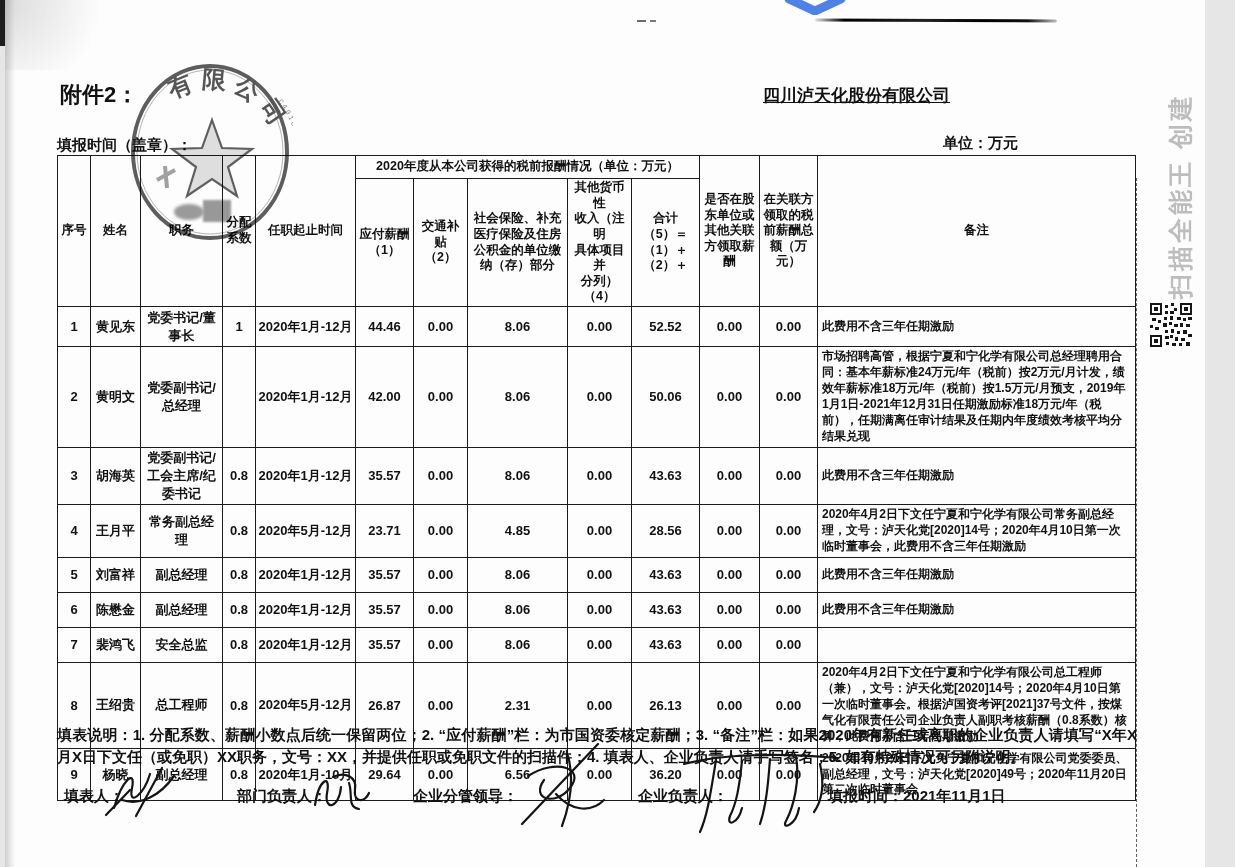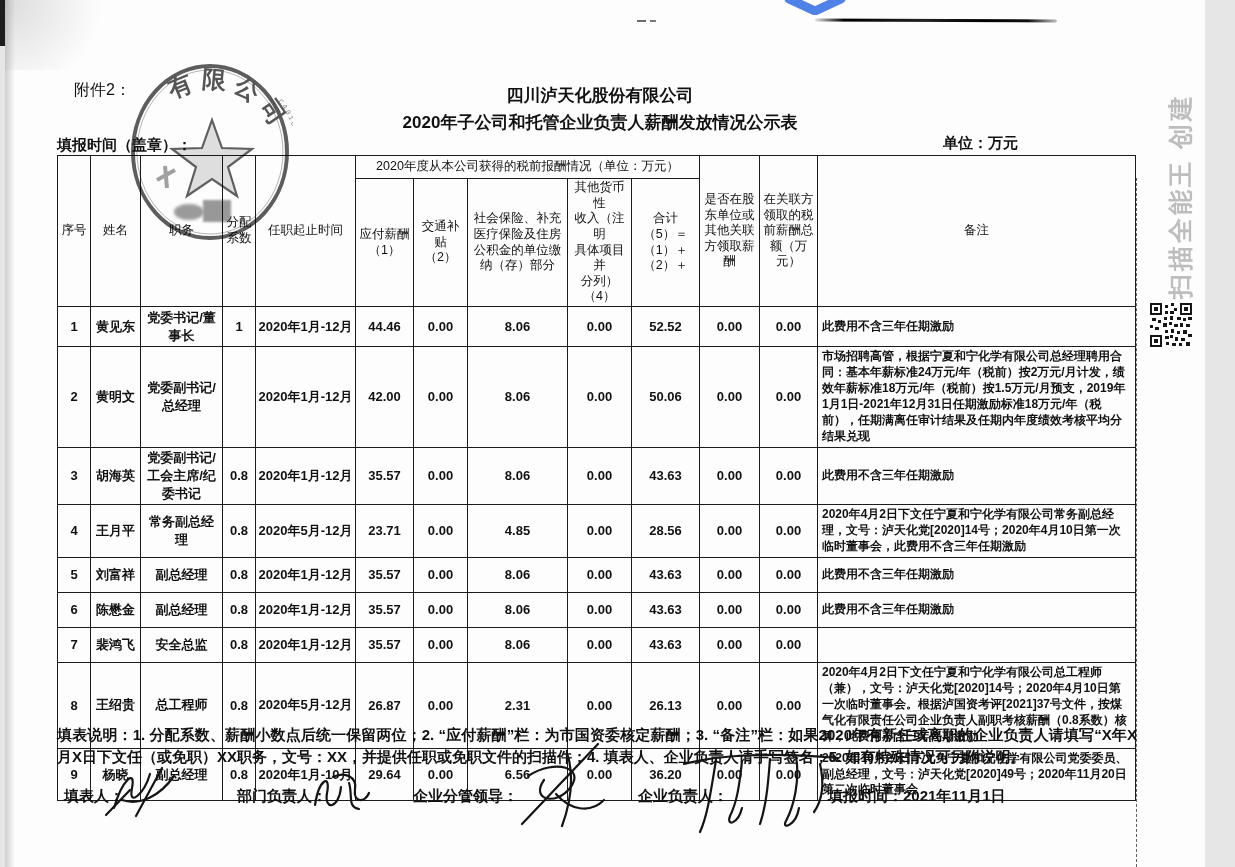--- a/index.html
+++ b/index.html
@@ -15,39 +15,39 @@
   }
   .scan-page::before{
     content:"";position:absolute;left:0;top:0;width:10px;height:100%;
     background:linear-gradient(90deg,rgba(150,150,150,.45),rgba(150,150,150,0));
   }
   .corner-dark{position:absolute;left:0;top:0;width:5px;height:46px;background:#1d1d1d;}
   .top-corner-shade{position:absolute;left:5px;top:0;width:120px;height:70px;
     background:radial-gradient(circle at 0 0,rgba(120,120,120,.25),rgba(120,120,120,0) 70%);}
   .abs{position:absolute;}
 
-  .attachment-label{left:74px;top:80px;font-size:16px;font-weight:normal;}
-  .title-wrap{left:250px;top:82px;width:700px;text-align:center;}
+  .attachment-label{left:60px;top:80px;font-size:22px;font-weight:bold;}
+  .title-wrap{left:250px;top:82px;width:700px;text-align:right;text-decoration:underline;}
   .title-line{font-size:17px;font-weight:bold;line-height:27px;}
   .unit-left{left:57px;top:136px;font-size:15px;font-weight:bold;}
   .unit-right{left:923px;top:134px;font-size:15px;font-weight:bold;margin-left:20px;}
 
   table.main{
     position:absolute;left:57px;top:155px;width:1078px;
     border-collapse:collapse;table-layout:fixed;
     font-size:13px;
   }
   table.main th,table.main td{
     border:1.6px solid #1b1b1b;
     text-align:center;vertical-align:middle;
     padding:1px 2px;
     white-space:pre-line;
     overflow:hidden;
   }
-  table.main th{font-weight:normal;font-size:12.5px;line-height:1.25;}
+  table.main th{font-weight:bold;font-size:12.5px;line-height:1.25;}
   table.main td{font-weight:600;}
   table.main td.remark{
     text-align:left;font-size:12px;font-weight:600;line-height:1.33;padding:2px 4px;
   }
   tr.group-row th{height:20px;font-size:12.5px;}
   tr.sub-row th{height:72px;}
   th.small{font-size:12px;}
 
   .footer-notes{
     left:57px;top:724px;width:1080px;
@@ -90,21 +90,20 @@
 <svg class="abs chevron" width="64" height="18">
   <polyline points="6,2 32,14 58,2" fill="none" stroke="#4f82e8" stroke-width="9" stroke-linecap="round" stroke-linejoin="round"></polyline>
 </svg>
 <div class="abs artifact-line"></div>
 <div class="abs dash-a"></div>
 <div class="abs dash-b"></div>
 
 <div class="abs attachment-label">附件2：</div>
 <div class="abs title-wrap">
   <div class="title-line">四川泸天化股份有限公司</div>
-  <div class="title-line">2020年子公司和托管企业负责人薪酬发放情况公示表</div>
 </div>
 <div class="abs unit-left">填报时间（盖章）：</div>
 <div class="abs unit-right">单位：万元</div>
 
 <table class="main">
   <colgroup>
     <col style="width:33px">
       <col style="width:50px">
       <col style="width:82px">
       <col style="width:33px">

